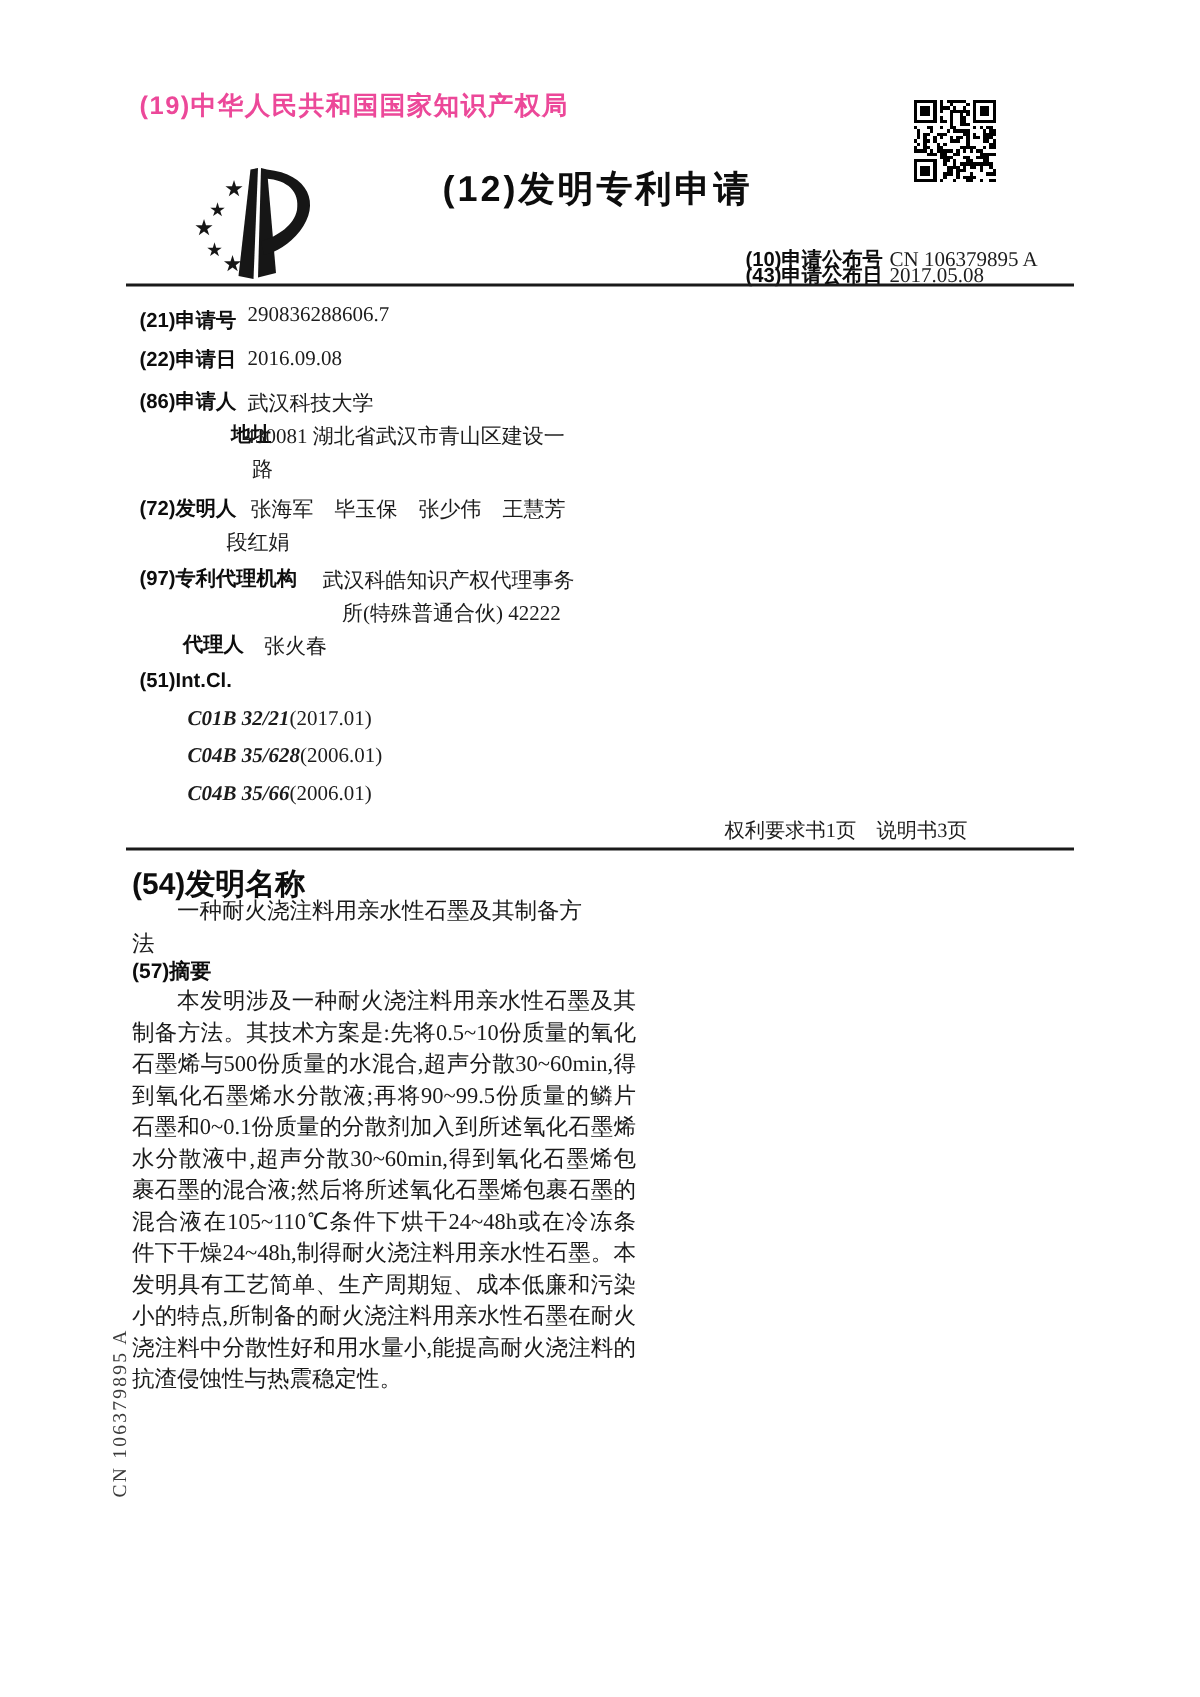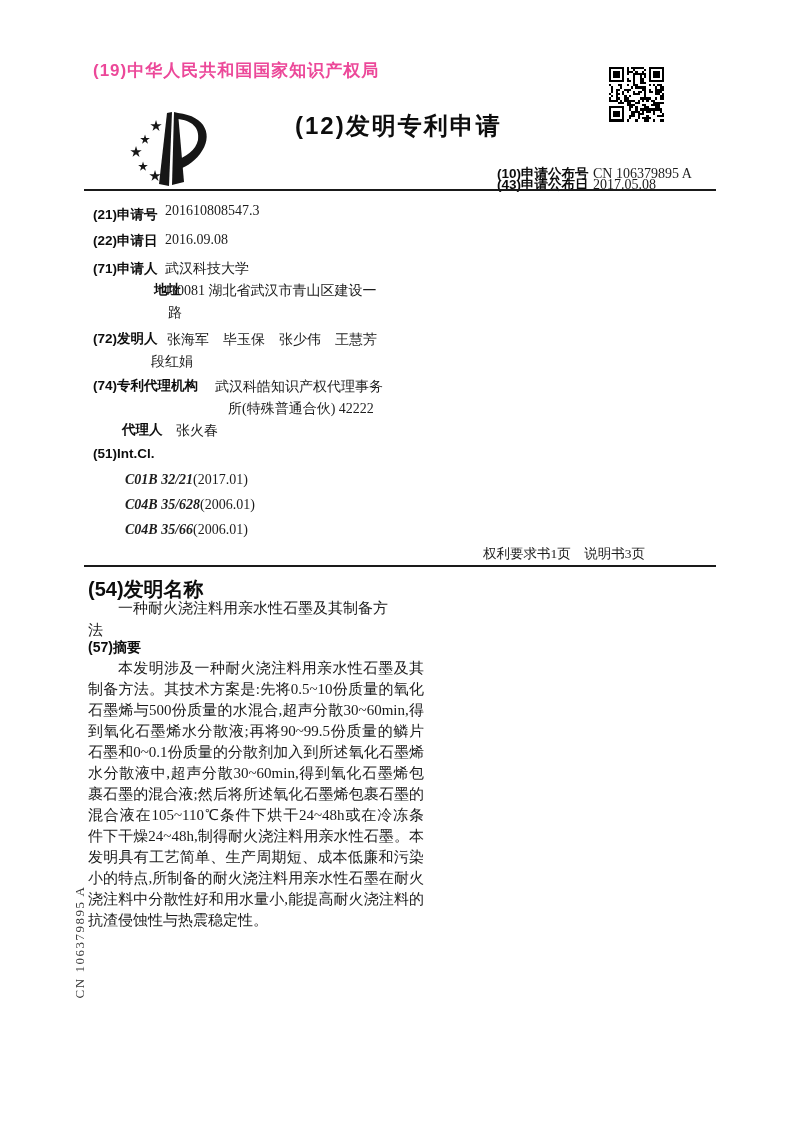--- a/index.html
+++ b/index.html
@@ -281,41 +281,41 @@
 <div class="abs pubrow nowrap" style="left:497px;top:175px;">
   <span class="lbl">(43)申请公布日</span>
   <span class="val">2017.05.08</span>
 </div>
 
 <div class="abs rule" style="left:84px;top:189px;width:632px;"></div>
 
 <div class="abs nowrap" style="left:93px;top:205px;">
   <span class="lbl">(21)申请号</span>
 </div>
-<div class="abs val nowrap" style="left:165px;top:203px;">201610808547.3</div>
+<div class="abs val nowrap" style="left:165px;top:203px;">290836288606.7</div>
 
 <div class="abs nowrap" style="left:93px;top:231px;">
   <span class="lbl">(22)申请日</span>
 </div>
 <div class="abs val nowrap" style="left:165px;top:232px;">2016.09.08</div>
 
 <div class="abs nowrap" style="left:93px;top:259px;">
-  <span class="lbl">(71)申请人</span>
+  <span class="lbl">(86)申请人</span>
 </div>
 <div class="abs val nowrap" style="left:165px;top:260px;">武汉科技大学</div>
 
 <div class="abs lbl nowrap" style="left:122px;top:281px;margin-left:32px;">地址</div>
 <div class="abs val nowrap" style="left:163px;top:282px;">430081  湖北省武汉市青山区建设一</div>
 <div class="abs val nowrap" style="left:168px;top:304px;">路</div>
 
 <div class="abs lbl nowrap" style="left:93px;top:330px;">(72)发明人</div>
 <div class="abs val nowrap" style="left:167px;top:331px;">张海军　毕玉保　张少伟　王慧芳</div>
 <div class="abs val nowrap" style="left:151px;top:353px;">段红娟</div>
 
-<div class="abs lbl nowrap" style="left:93px;top:377px;">(74)专利代理机构</div>
+<div class="abs lbl nowrap" style="left:93px;top:377px;">(97)专利代理机构</div>
 <div class="abs val nowrap" style="left:215px;top:378px;">武汉科皓知识产权代理事务</div>
 <div class="abs val nowrap" style="left:228px;top:400px;">所(特殊普通合伙)  42222</div>
 
 <div class="abs lbl nowrap" style="left:122px;top:421px;">代理人</div>
 <div class="abs val nowrap" style="left:176px;top:422px;">张火春</div>
 
 <div class="abs lbl nowrap" style="left:93px;top:446px;">(51)Int.Cl.</div>
 
 <div class="abs nowrap" style="left:125px;top:470px;">
   <span class="ipc-code">C01B 32/21</span><span class="ipc-ver">(2017.01)</span>

